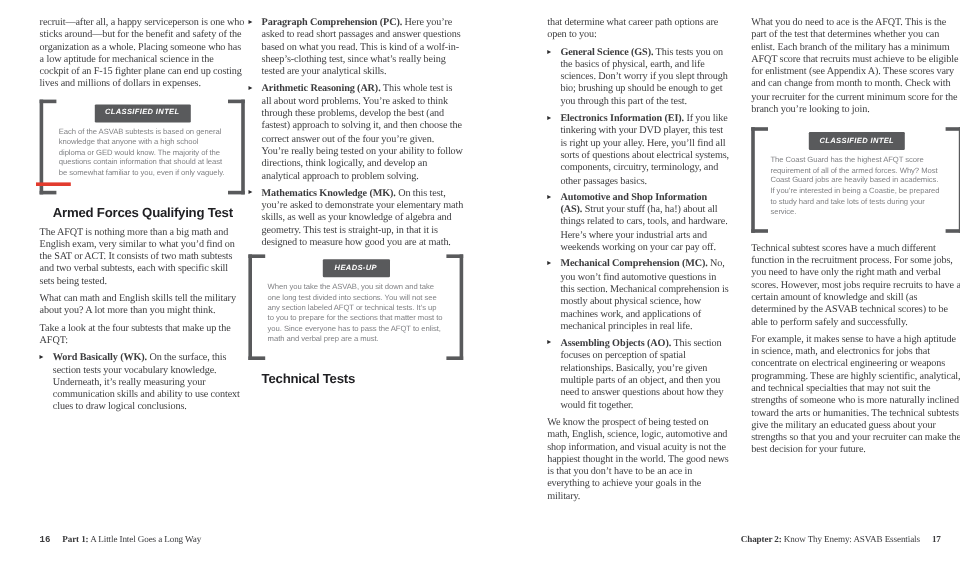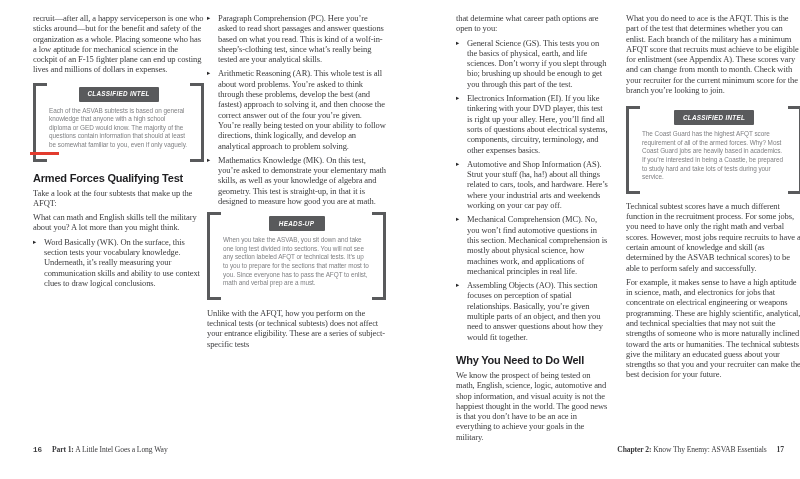--- a/index.html
+++ b/index.html
@@ -11,28 +11,28 @@
   .page-left{left:0;width:400px;}
   .page-right{left:400px;width:400px;}
   .col{position:absolute;top:13px;font-size:8.5px;line-height:10.3px;letter-spacing:-0.1px;text-align:left;}
   .col1{left:33px;width:171px;}
   .col2{left:207px;width:179px;}
   .col3{left:56px;width:153px;}
   .col4{left:226px;width:176px;}
   .col p{margin:0 0 4px 0;}
   .h2{
     font-family:"Liberation Sans", sans-serif;font-weight:bold;font-size:11px;
-    color:#1f1f22;margin:9px 0 4px 0;letter-spacing:-0.2px;line-height:12px;
+    color:#1f1f22;margin:9px 0 4px 11px;letter-spacing:-0.2px;line-height:12px;
   }
   .bullet{position:relative;padding-left:11px;margin:0 0 4px 0;}
   .bullet .arrow{
     position:absolute;left:0;top:0;font-size:6.5px;color:#2a2a2c;
     font-family:"DejaVu Sans", sans-serif;line-height:10.3px;
   }
-  .b-term{font-weight:normal;}
+  .b-term{font-weight:bold;}
   .intel-box{position:relative;margin:8px 0 7px 0;padding:7px 16px 9px 16px;}
   .box-col2{margin-top:6px;margin-bottom:7px;}
   .box-col4{margin-top:11px;margin-bottom:6px;}
   .bracket{position:absolute;top:0;bottom:1px;width:11px;}
   .bracket.left{left:0;border-left:3.5px solid #595a5c;border-top:3.5px solid #595a5c;border-bottom:3.5px solid #595a5c;}
   .bracket.right{right:0;border-right:3.5px solid #595a5c;border-top:3.5px solid #595a5c;border-bottom:3.5px solid #595a5c;}
   .intel-label{
     display:block;margin:-3px auto 5px auto;background:#595a5c;color:#ffffff;
     font-family:"Liberation Sans", sans-serif;font-style:italic;font-weight:bold;
     font-size:6.3px;letter-spacing:0.3px;text-align:center;padding:2.5px 0 2px 0;
@@ -64,22 +64,23 @@
 
       <div class="intel-box">
         <div class="bracket left"></div>
         <div class="bracket right"></div>
         <div class="intel-label label-wide">CLASSIFIED INTEL</div>
         <p class="intel-text">Each of the ASVAB subtests is based on general knowledge that anyone with a high school diploma or GED would know. The majority of the questions contain information that should at least be somewhat familiar to you, even if only vaguely.</p>
       </div>
 
 
       <div class="h2">Armed Forces Qualifying Test</div>
+      <p>The AFQT is nothing more than a big math and English exam, very similar to what you’d find on the SAT or ACT. It consists of two math subtests and two verbal subtests, each with specific skill sets being tested.</p>
+      <p>What can math and English skills tell the military about you? A lot more than you might think.</p>
       <p>Take a look at the four subtests that make up the AFQT:</p>
-      <p>What can math and English skills tell the military about you? A lot more than you might think.</p>
 
       <div class="bullet">
         <span class="arrow">▸</span>
         <span class="b-term">Word Basically (WK).</span>
         <span>On the surface, this section tests your vocabulary knowledge. Underneath, it’s really measuring your communication skills and ability to use context clues to draw logical conclusions.</span>
       </div>
     </div>
 
     <div class="col col2">
       <div class="bullet">
@@ -98,21 +99,21 @@
         <span>On this test, you’re asked to demonstrate your elementary math skills, as well as your knowledge of algebra and geometry. This test is straight-up, in that it is designed to measure how good you are at math.</span>
       </div>
 
       <div class="intel-box box-col2">
         <div class="bracket left"></div>
         <div class="bracket right"></div>
         <div class="intel-label label-narrow">HEADS-UP</div>
         <p class="intel-text">When you take the ASVAB, you sit down and take one long test divided into sections. You will not see any section labeled AFQT or technical tests. It’s up to you to prepare for the sections that matter most to you. Since everyone has to pass the AFQT to enlist, math and verbal prep are a must.</p>
       </div>
 
-      <p>Unlike with the AFQT, how you perform on the technical tests (or technical subtests) does not affect your entrance eligibility. These are a series of subject-specific tests</p>
+      <div class="h2">Technical Tests</div>
     </div>
 
     <div class="footer footer-left">
       <span class="f-bold pgnum-left">16</span><span class="f-bold">Part 1:</span> <span>A Little Intel Goes a Long Way</span>
     </div>
 
     <div class="red-mark"></div>
   </div>
 
   <div class="page page-right">
@@ -121,39 +122,38 @@
       <p>that determine what career path options are open to you:</p>
 
       <div class="bullet">
         <span class="arrow">▸</span>
         <span class="b-term">General Science (GS).</span>
         <span>This tests you on the basics of physical, earth, and life sciences. Don’t worry if you slept through bio; brushing up should be enough to get you through this part of the test.</span>
       </div>
       <div class="bullet">
         <span class="arrow">▸</span>
         <span class="b-term">Electronics Information (EI).</span>
-        <span>If you like tinkering with your DVD player, this test is right up your alley. Here, you’ll find all sorts of questions about electrical systems, components, circuitry, terminology, and other expenses basics.</span>
+        <span>If you like tinkering with your DVD player, this test is right up your alley. Here, you’ll find all sorts of questions about electrical systems, components, circuitry, terminology, and other passages basics.</span>
       </div>
       <div class="bullet">
         <span class="arrow">▸</span>
         <span class="b-term">Automotive and Shop Information (AS).</span>
         <span>Strut your stuff (ha, ha!) about all things related to cars, tools, and hardware. Here’s where your industrial arts and weekends working on your car pay off.</span>
       </div>
       <div class="bullet">
         <span class="arrow">▸</span>
         <span class="b-term">Mechanical Comprehension (MC).</span>
         <span>No, you won’t find automotive questions in this section. Mechanical comprehension is mostly about physical science, how machines work, and applications of mechanical principles in real life.</span>
       </div>
       <div class="bullet">
         <span class="arrow">▸</span>
         <span class="b-term">Assembling Objects (AO).</span>
         <span>This section focuses on perception of spatial relationships. Basically, you’re given multiple parts of an object, and then you need to answer questions about how they would fit together.</span>
       </div>
 
-      <div class="h2" style="margin-top:12px;">Why You Need to Do Well</div>
       <p>We know the prospect of being tested on math, English, science, logic, automotive and shop information, and visual acuity is not the happiest thought in the world. The good news is that you don’t have to be an ace in everything to achieve your goals in the military.</p>
     </div>
 
     <div class="col col4">
       <p>What you do need to ace is the AFQT. This is the part of the test that determines whether you can enlist. Each branch of the military has a minimum AFQT score that recruits must achieve to be eligible for enlistment (see Appendix A). These scores vary and can change from month to month. Check with your recruiter for the current minimum score for the branch you’re looking to join.</p>
 
       <div class="intel-box box-col4">
         <div class="bracket left"></div>
         <div class="bracket right"></div>
         <div class="intel-label label-wide">CLASSIFIED INTEL</div>

